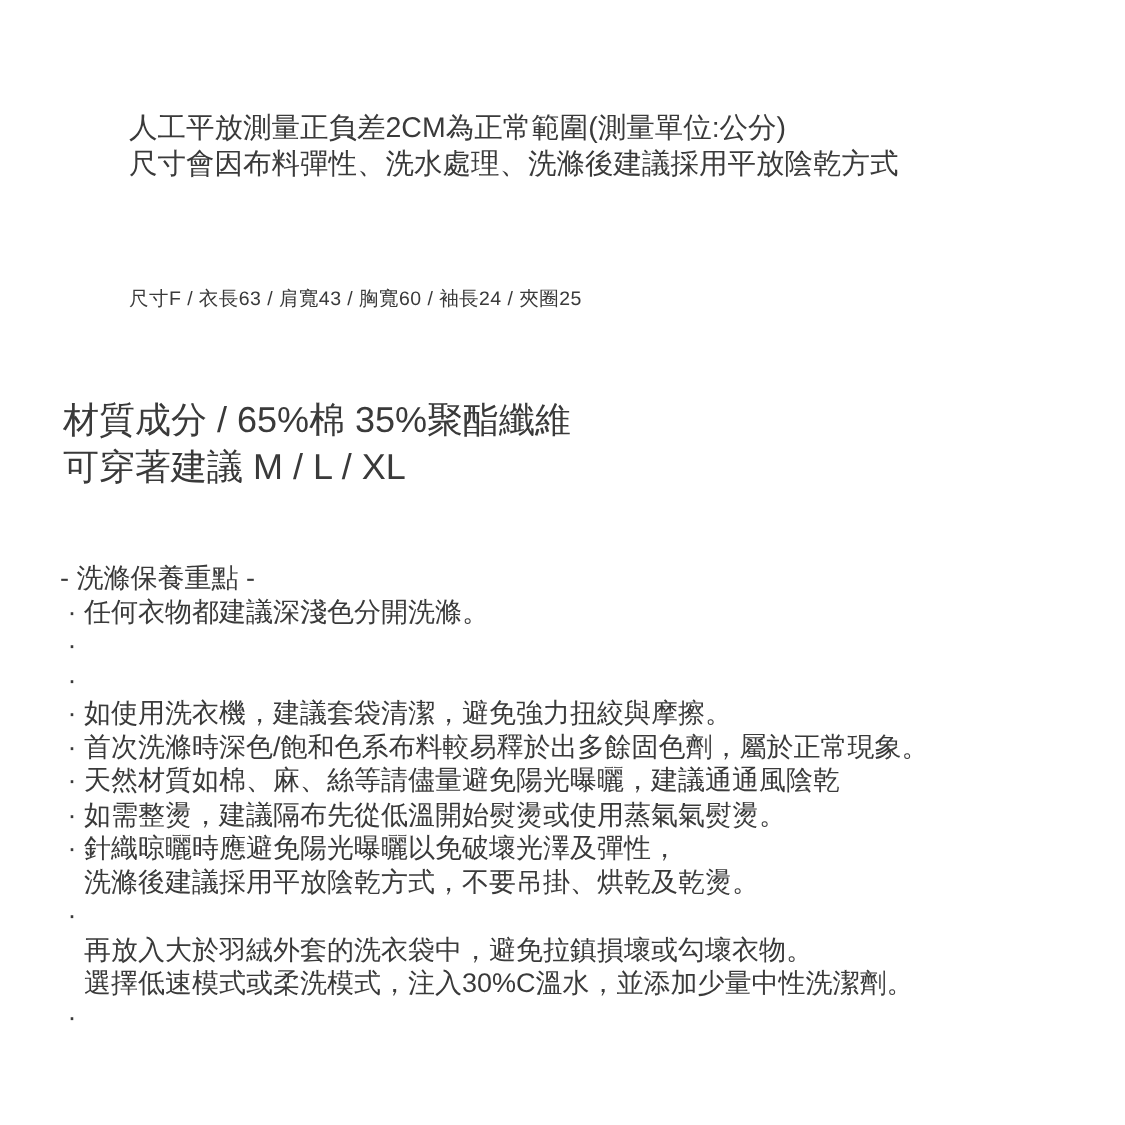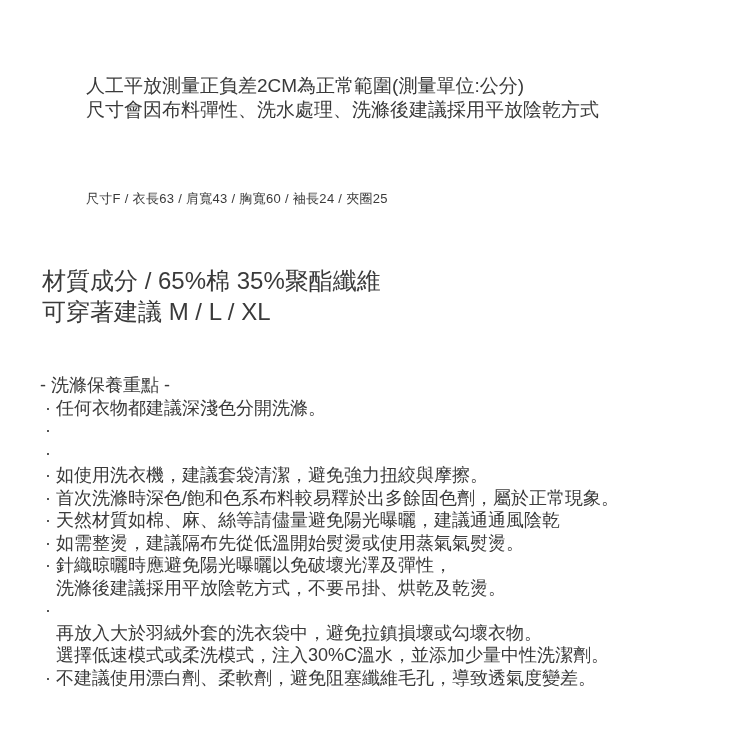--- a/index.html
+++ b/index.html
@@ -97,17 +97,17 @@
         <div class="care-line"><span class="bullet">·</span></div>
         <div class="care-line"><span class="bullet">·</span><span>如使用洗衣機，建議套袋清潔，避免強力扭絞與摩擦。</span></div>
         <div class="care-line"><span class="bullet">·</span><span>首次洗滌時深色/飽和色系布料較易釋於出多餘固色劑，屬於正常現象。</span></div>
         <div class="care-line"><span class="bullet">·</span><span>天然材質如棉、麻、絲等請儘量避免陽光曝曬，建議通通風陰乾</span></div>
         <div class="care-line"><span class="bullet">·</span><span>如需整燙，建議隔布先從低溫開始熨燙或使用蒸氣氣熨燙。</span></div>
         <div class="care-line"><span class="bullet">·</span><span>針織晾曬時應避免陽光曝曬以免破壞光澤及彈性，</span></div>
         <div class="care-line"><span class="bullet"></span><span>洗滌後建議採用平放陰乾方式，不要吊掛、烘乾及乾燙。</span></div>
         <div class="care-line"><span class="bullet">·</span></div>
         <div class="care-line"><span class="bullet"></span><span>再放入大於羽絨外套的洗衣袋中，避免拉鎮損壞或勾壞衣物。</span></div>
         <div class="care-line"><span class="bullet"></span><span>選擇低速模式或柔洗模式，注入30%C溫水，並添加少量中性洗潔劑。</span></div>
-        <div class="care-line"><span class="bullet">·</span><span>不建議使用漂白劑、柔軟劑，避免阻塞纖維毛孔，導致透氣度變差。</span></div>
+        <div class="care-line"><span class="bullet">·</span></div>
       </div>
   </div>
 
 </div>
 
 </body></html>

